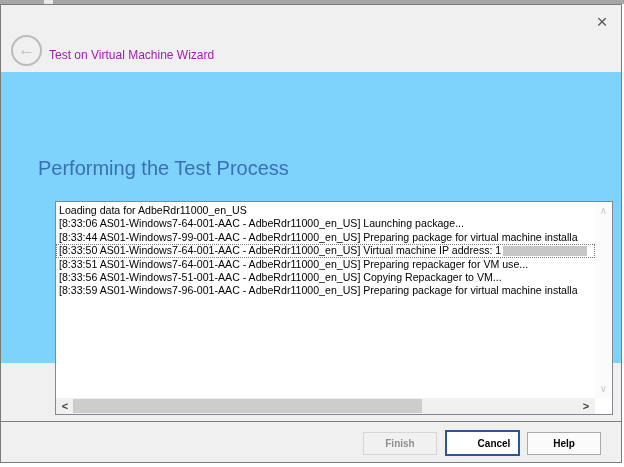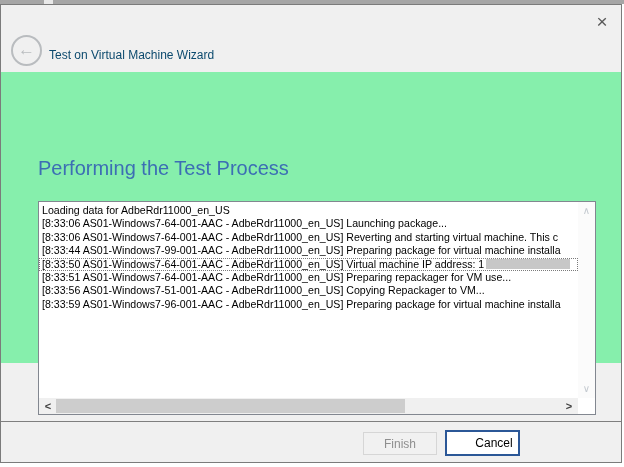--- a/index.html
+++ b/index.html
@@ -18,32 +18,32 @@
     background:#f0f0f0; border:1px solid #7b7b7b;
   }
 
   
   .back-btn {
     position:absolute; left:10px; top:30px; width:31px; height:31px;
     border:2px solid #b9bcbf; border-radius:50%;
     color:#b9bcbf; font-size:17px; line-height:26px; text-align:center;
     cursor:default; user-select:none;
   }
-  .win-title { position:absolute; left:48px; top:43px; font-size:12px; color:#0c4a6e; }
+  .win-title { position:absolute; left:48px; top:43px; font-size:12px; color:#a21caf; }
   .close-btn {
     position:absolute; left:588px; top:4px; width:26px; height:26px;
     color:#5a5a5a; font-size:19px; line-height:25px; text-align:center; cursor:default;
   }
 
   
-  .content { position:absolute; left:0; top:67px; width:620px; height:291px; background:#86efac; }
+  .content { position:absolute; left:0; top:67px; width:620px; height:291px; background:#7dd3fc; }
   .heading { position:absolute; left:37px; top:85px; font-size:20px; color:#3c6eb4; }
 
   .listbox {
-    position:absolute; left:37px; top:129px; width:558px; height:214px;
+    position:absolute; left:54px; top:129px; width:558px; height:214px;
     background:#ffffff; border:1px solid #828790;
   }
   .log-area {
     position:absolute; left:0; top:0; width:539px; height:196px;
     overflow:hidden; padding-top:2px;
   }
   .log-row {
     height:13.4px; line-height:13.4px; font-size:10.6px; color:#000;
     white-space:nowrap; padding-left:3px; display:flex; align-items:center;
   }
@@ -62,21 +62,21 @@
     position:absolute; top:0; width:16px; height:16px; text-align:center;
     color:#3f3f3f; font-size:11px; font-weight:bold; line-height:16px;
   }
   .hscroll .left { left:1px; } .hscroll .right { right:1px; }
   .hscroll .thumb { position:absolute; left:17px; top:1px; width:349px; height:14px; background:#cdcdcd; }
 
   .status { position:absolute; left:39px; top:357px; font-size:12px; color:#000; }
 
   .btn {
     display:flex; align-items:center; justify-content:center;
-    font-size:12px; color:#000; cursor:default; user-select:none;
+    font-size:10px; color:#000; cursor:default; user-select:none;font-weight:bold;
   }
   .remote-btn {
     position:absolute; left:472px; top:350px; width:137px; height:29px;
     background:#e2e2e2; border:1px solid #a9a9a9;
   }
 
   
   .footer {
     position:absolute; left:0; top:416px; width:620px; height:41px;
     background:#f0f0f0; border-top:1px solid #7f7f7f;
@@ -108,23 +108,20 @@
 
     <div class="listbox">
       <div class="log-area">
           <div class="log-row">
             <span>Loading data for AdbeRdr11000_en_US</span>
           </div>
           <div class="log-row">
             <span>[8:33:06 AS01-Windows7-64-001-AAC - AdbeRdr11000_en_US] Launching package...</span>
           </div>
           <div class="log-row">
-            <span>[8:33:06 AS01-Windows7-64-001-AAC - AdbeRdr11000_en_US] Reverting and starting virtual machine. This c</span>
-          </div>
-          <div class="log-row">
             <span>[8:33:44 AS01-Windows7-99-001-AAC - AdbeRdr11000_en_US] Preparing package for virtual machine installa</span>
           </div>
           <div class="log-row focused">
             <span>[8:33:50 AS01-Windows7-64-001-AAC - AdbeRdr11000_en_US] Virtual machine IP address: 1</span>
             <span class="redaction"></span>
           </div>
           <div class="log-row">
             <span>[8:33:51 AS01-Windows7-64-001-AAC - AdbeRdr11000_en_US] Preparing repackager for VM use...</span>
           </div>
           <div class="log-row">
@@ -147,15 +144,16 @@
       </div>
     </div>
 
     <div class="status">Connect to the remote virtual machine to do the testing.</div>
     <div class="btn remote-btn">Remote Desktop</div>
   </div>
 
   <div class="footer">
     <div class="btn finish-btn">Finish</div>
     <div class="btn cancel-btn">Cancel</div>
+    <div class="btn help-btn">Help</div>
   </div>
 
 </div>
 
 </body></html>

